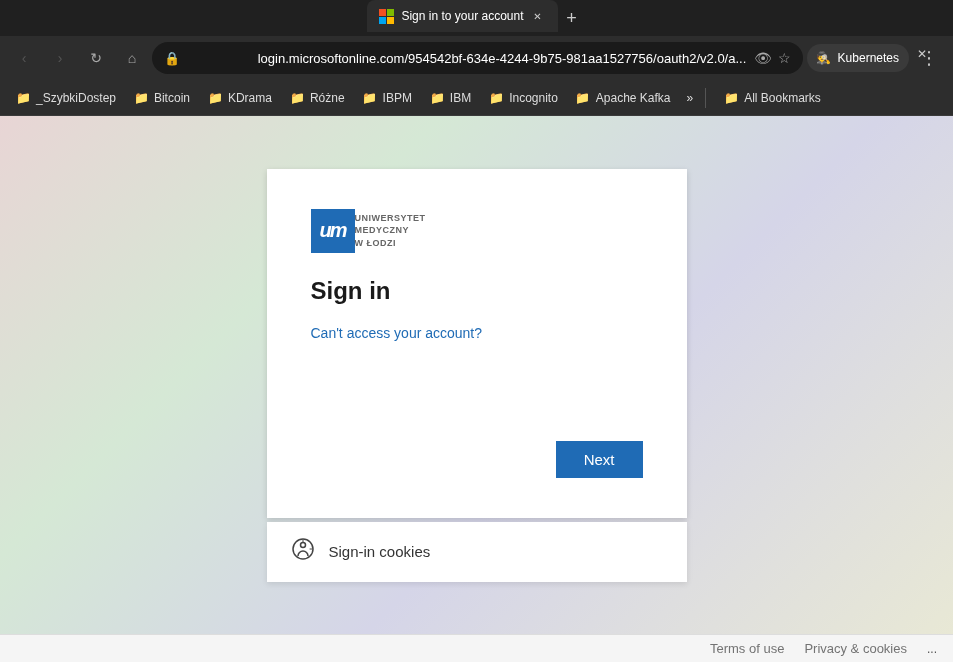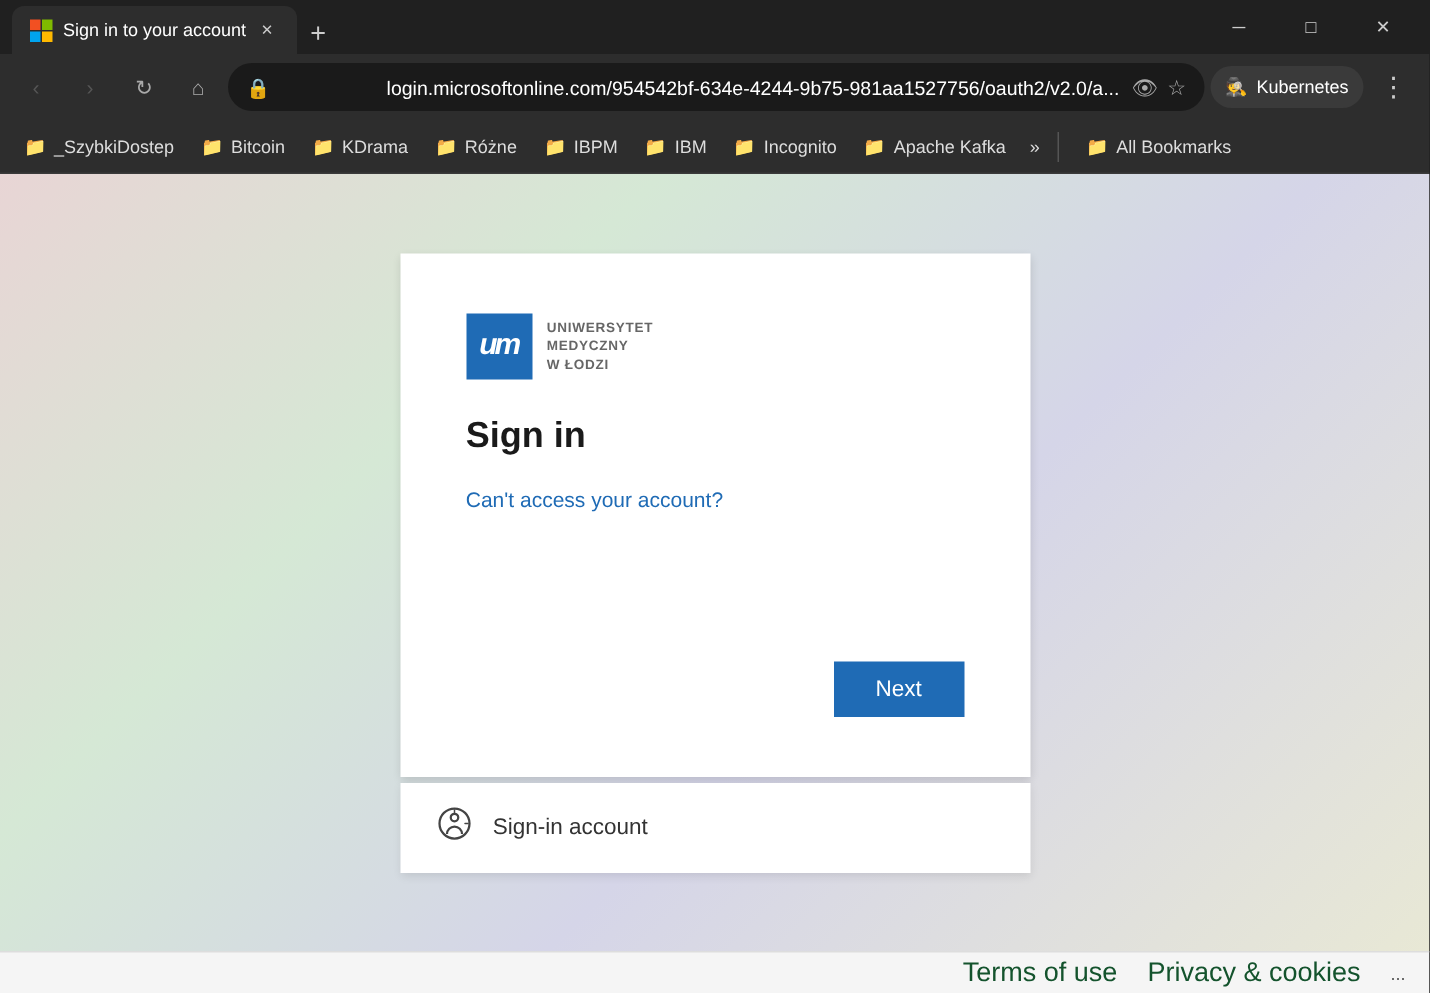--- a/index.html
+++ b/index.html
@@ -6,20 +6,21 @@
     body { width: 953px; height: 662px; overflow: hidden; font-family: 'Segoe UI', Arial, sans-serif; background: #202020; }
 
     
     .titlebar {
       height: 36px;
       background: #202020;
       display: flex;
       align-items: center;
       padding: 0 8px;
       gap: 4px;
+      flex-direction: column;
     }
     .titlebar-tabs {
       display: flex;
       align-items: flex-end;
       height: 100%;
       flex: 1;
     }
     .tab-active {
       height: 32px;
       background: #2d2d2d;
@@ -226,21 +227,20 @@
       margin-bottom: 4px;
     }
     .logo-area {
       display: flex;
       align-items: center;
       margin-bottom: 24px;
     }
     .um-logo {
       display: flex;
       align-items: center;
-      gap: 10px;
     }
     .um-square {
       width: 44px;
       height: 44px;
       background: #1f6bb5;
       display: flex;
       align-items: center;
       justify-content: center;
       color: #fff;
       font-size: 20px;
@@ -322,22 +322,22 @@
       height: 28px;
       background: #f5f5f5;
       display: flex;
       align-items: center;
       justify-content: flex-end;
       padding: 0 16px;
       gap: 20px;
       border-top: 1px solid #ddd;
     }
     .footer-link {
-      font-size: 18px;
-      color: #14532d;
+      font-size: 13px;
+      color: #737373;
       cursor: pointer;
       text-decoration: none;
     }
     .footer-more {
       font-size: 12px;
       color: #555;
       cursor: pointer;
     }
 
     
@@ -461,21 +461,21 @@
 
   <div class="signin-options-panel">
     <span class="options-icon">
       <svg width="24" height="24" viewBox="0 0 24 24" fill="none" xmlns="http://www.w3.org/2000/svg">
         <circle cx="12" cy="12" r="10" stroke="#444" stroke-width="1.5" fill="none"></circle>
         <circle cx="12" cy="8" r="2.5" stroke="#444" stroke-width="1.5" fill="none"></circle>
         <path d="M7 19c0-2.76 2.24-5 5-5s5 2.24 5 5" stroke="#444" stroke-width="1.5" fill="none"></path>
         <path d="M19 12h2M12 5V3" stroke="#444" stroke-width="1" stroke-linecap="round"></path>
       </svg>
     </span>
-    <span class="options-label">Sign-in account</span>
+    <span class="options-label">Sign-in cookies</span>
   </div>
 </div>
 
 <div class="page-footer">
   <a class="footer-link">Terms of use</a>
   <a class="footer-link">Privacy &amp; cookies</a>
   <span class="footer-more">...</span>
 </div>
 
 </body></html>

